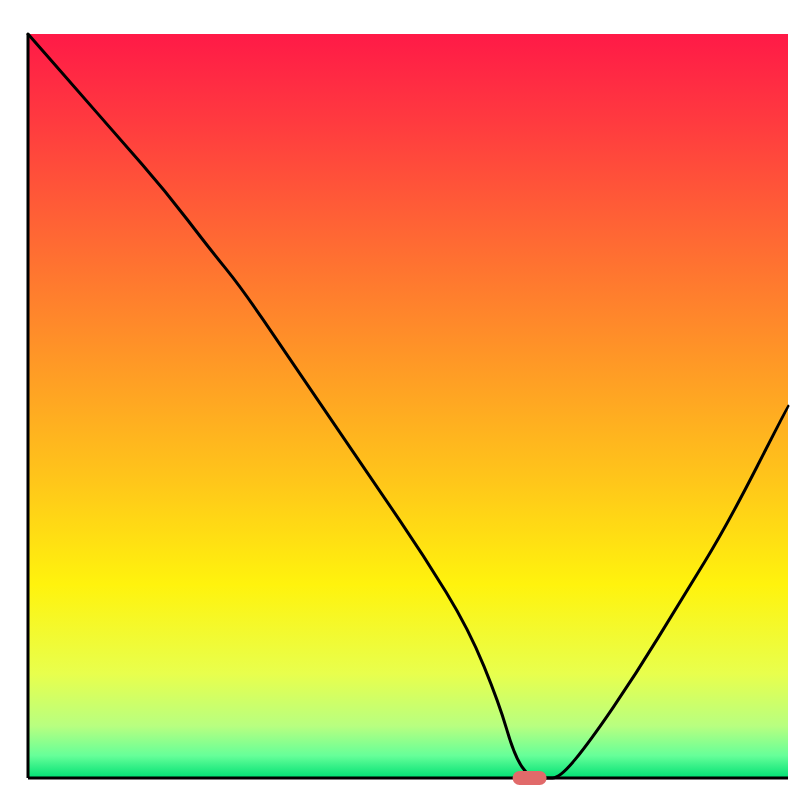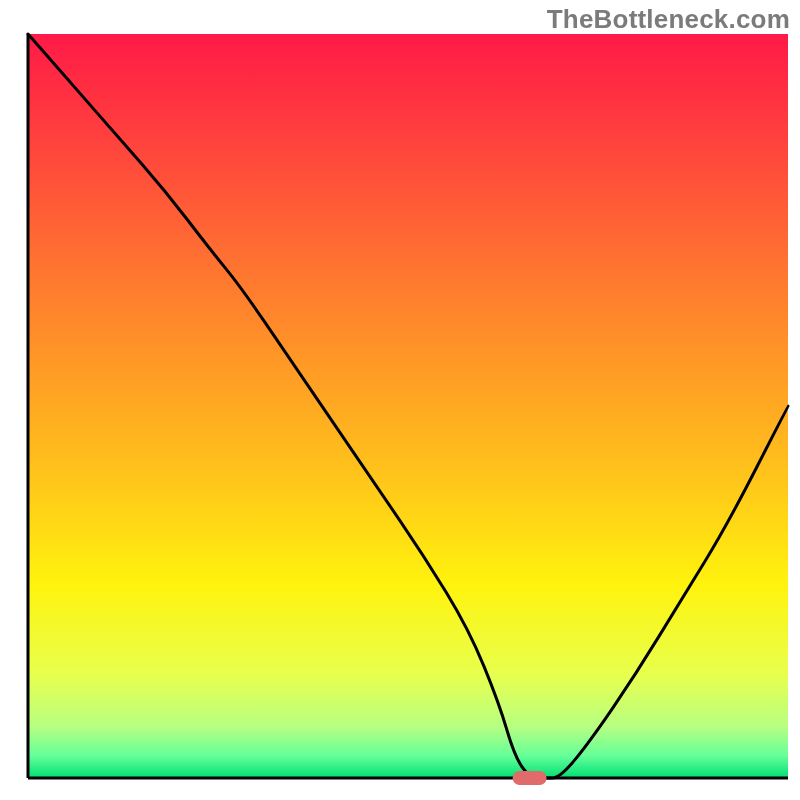--- a/index.html
+++ b/index.html
@@ -60,14 +60,13 @@
     <rect x="28" y="34" width="760" height="744" fill="url(#heat)"></rect>
 
     <line x1="28" y1="34" x2="28" y2="778" stroke="#000" stroke-width="3"></line>
     <line x1="28" y1="778" x2="788" y2="778" stroke="#000" stroke-width="3"></line>
 
     <path id="curve" fill="none" stroke="#000" stroke-width="3" stroke-linejoin="round" stroke-linecap="round" d="M 28 34 Q 28 34 50.8 60.039999999999964 Q 73.6 86.07999999999993 96.4 112.11999999999995 Q 119.2 138.15999999999997 142 164.2 Q 164.79999999999998 190.24 187.6 220 Q 210.4 249.76 225.60000000000002 268.36 Q 240.8 286.96 263.6 320.44 Q 286.40000000000003 353.92 309.20000000000005 387.4 Q 332 420.88 354.8 454.36 Q 377.6 487.84 400.4 521.3199999999999 Q 423.2 554.8 446 592 Q 468.79999999999995 629.2 484 666.4000000000001 Q 499.2 703.6 506.80000000000007 729.64 Q 514.4000000000001 755.68 522 766.8399999999999 Q 529.6 778 537.2 778 Q 544.8000000000001 778 552.4000000000001 778 Q 560 778 575.2 759.4 Q 590.4 740.8 613.2 707.3199999999999 Q 636 673.84 658.8 636.6400000000001 Q 681.6 599.44 704.4000000000001 562.24 Q 727.2 525.04 757.6 465.52 T 788 406"></path>
 
     <rect id="marker" rx="7" ry="7" height="14" width="34" fill="#e16a6a" x="512.6" y="771"></rect>
   </svg>
 
-  <div class="watermark">TheBottleneck.com</div>
 </div>
 
 </body></html>

